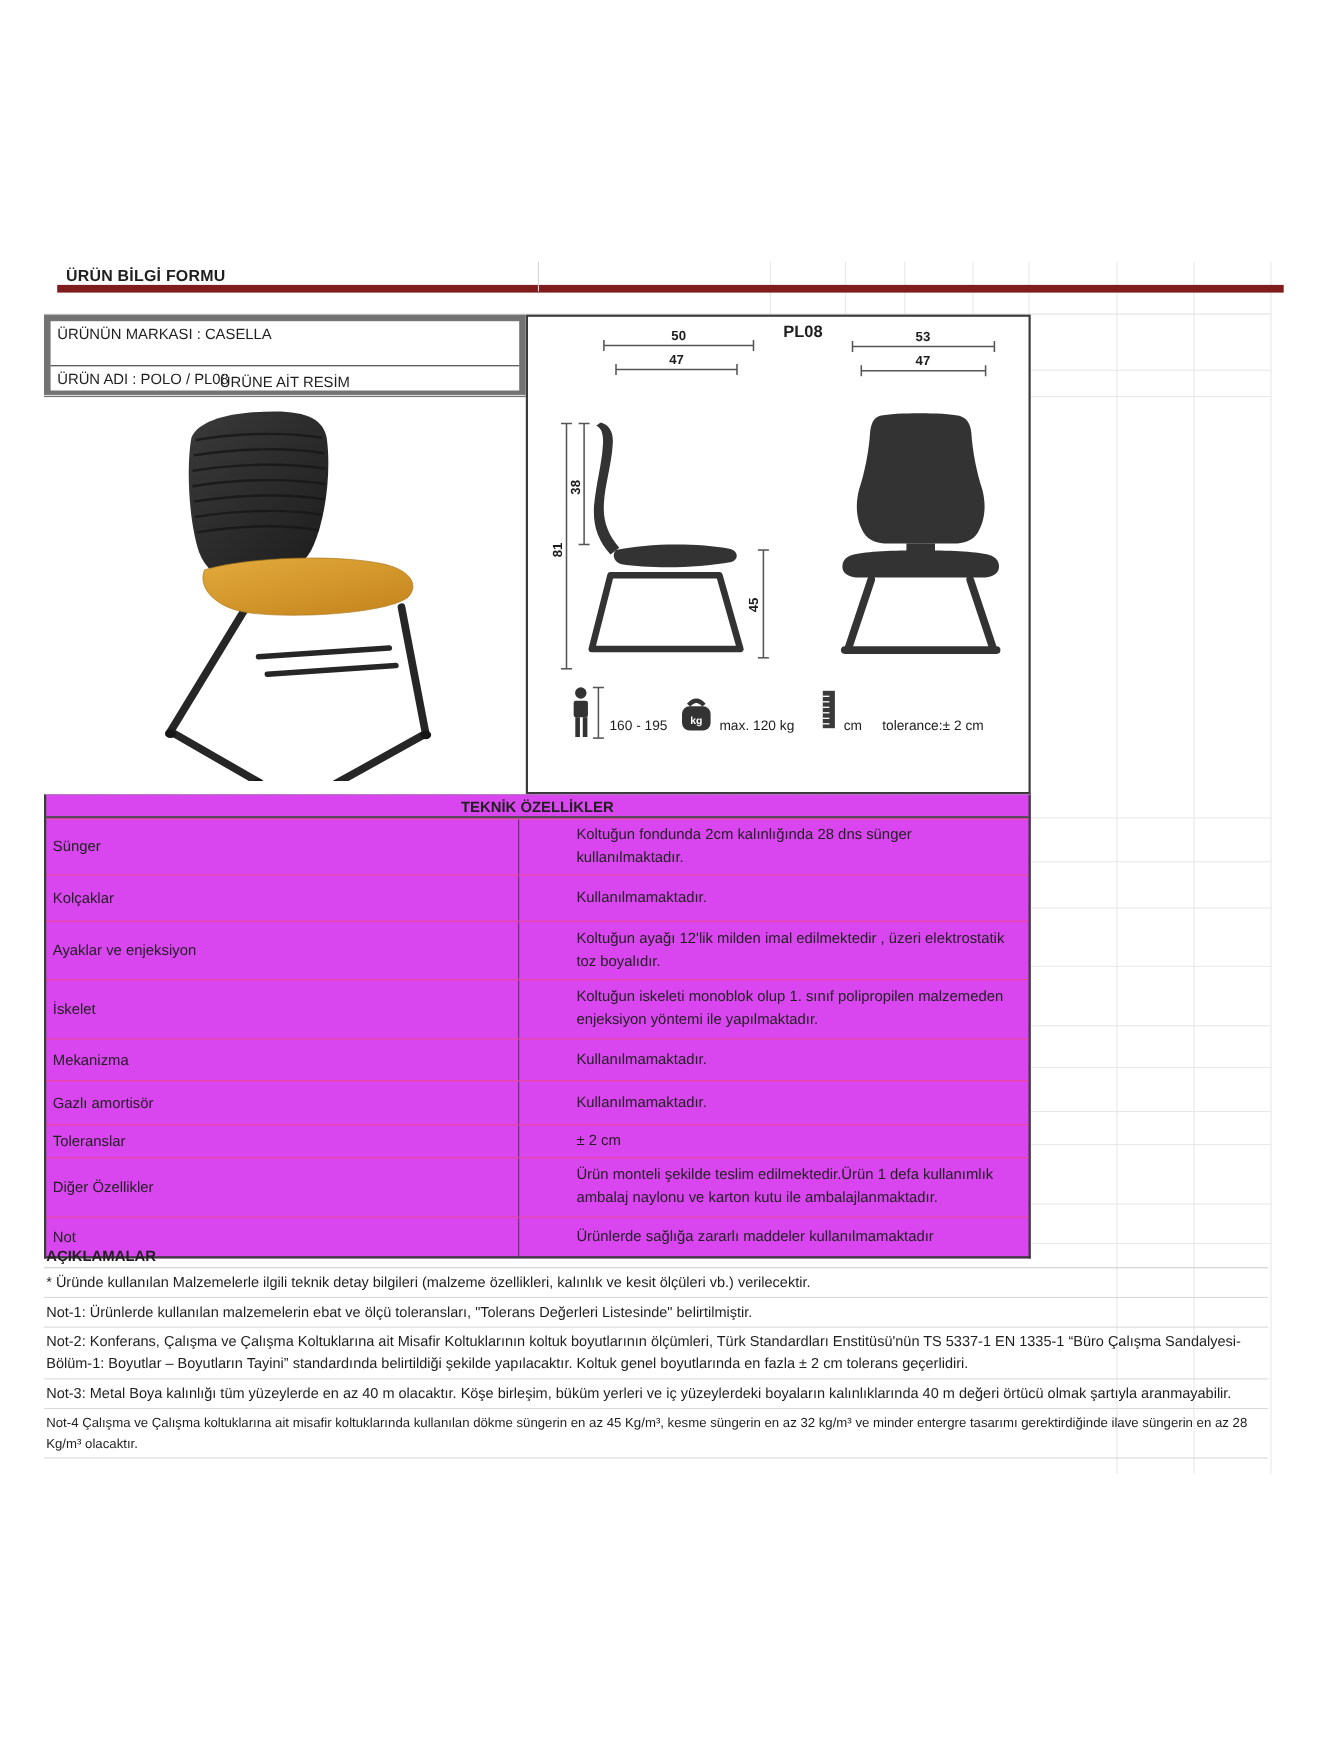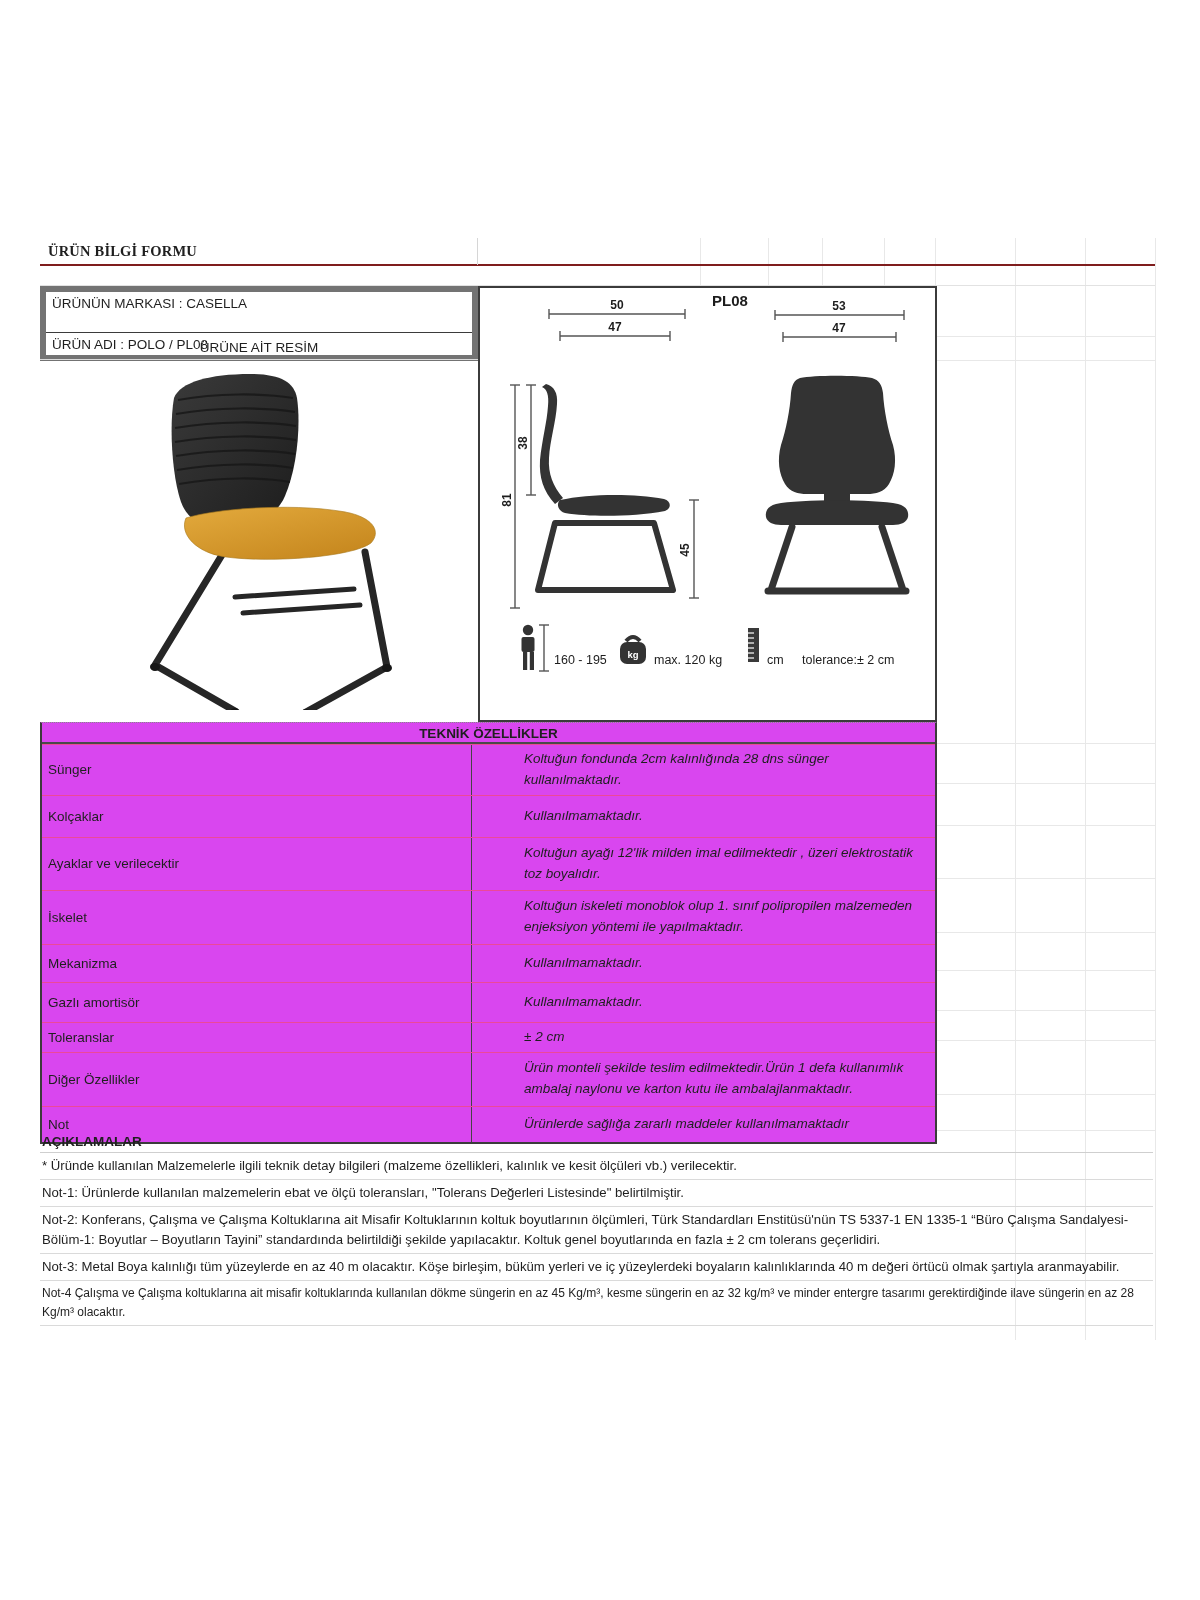--- a/index.html
+++ b/index.html
@@ -6,22 +6,22 @@
   body { background:#fff; }
   .sheet { position:relative; width:1200px; height:1600px; background:#ffffff;
            font-family:"Liberation Sans", sans-serif; color:#1f1f1f; overflow:hidden; }
 
   
   .gl { position:absolute; background:#e8e8e8; }
   .glv { width:1px; }
   .glh { height:1px; }
 
   
-  .title-row { position:absolute; left:40px; top:238px; width:1115px; height:28px;
-               border-bottom:2px solid #7f1d1d;font-family:Liberation Serif, serif; }
+  .title-row { position:absolute; left:52px; top:238px; width:1115px; height:28px;
+               border-bottom:7px solid #7f1d1d; }
   .title-cell { position:absolute; left:0; top:0; width:438px; height:27px;
                 border-right:1px solid #d6d6d6; font-weight:bold; font-size:14.5px;
                 line-height:27px; padding-left:8px; letter-spacing:.2px; }
   .spacer-row { position:absolute; left:40px; top:266px; width:1115px; height:20px;
                 border-bottom:1px solid #e2e2e2; }
 
   
   .info-box { position:absolute; left:40px; top:286px; width:438px; border:6px solid #737373; }
   .info-line { height:24px; line-height:24px; font-size:13.5px; padding-left:6px; }
   .info-line + .info-line { border-top:1.5px solid #3b3b3b; height:23px; line-height:23px;margin-top:16px; }
@@ -42,21 +42,21 @@
   
   .tech { position:absolute; left:40px; top:722px; width:897px;
           border:2px solid #3b3b3b; border-top:1px dotted #8a8a8a; background:#d946ef; }
   .tech-header { height:21px; line-height:21px; text-align:center; font-weight:bold;
                  font-size:13.5px; border-bottom:2px solid #4a4a4a; }
   .trow { display:flex; border-top:1px solid #ec4899;gap:44px; }
   .trow:first-of-type { border-top:none; }
   .tl { width:430px; border-right:1px solid #454545; padding:4px 6px;
         display:flex; align-items:center; font-size:13.5px; }
   .tv { flex:1; padding:4px 8px; display:flex; align-items:center;
-        font-size:13.5px; line-height:1.55;font-style:italic; }
+        font-size:13.5px; line-height:1.55; }
   .h40{min-height:40px}.h42{min-height:42px}.h53{min-height:53px}.h54{min-height:54px}
   .h38{min-height:38px}.h30{min-height:30px}.h36{min-height:36px}
 
   
   .notes { position:absolute; left:40px; top:1130px; width:1113px; }
   .notes-header { font-weight:bold; font-size:13.5px; padding:4px 2px 3px 2px;
                   border-bottom:1px solid #cfcfcf; }
   .note { font-size:13.2px; line-height:20px; padding:3px 2px;
           border-bottom:1px solid #dadada; }
   .note.small { font-size:12px; line-height:19px; }
@@ -240,21 +240,21 @@
     <div class="tech-header">TEKNİK ÖZELLİKLER</div>
     <div class="trow h40">
       <div class="tl">Sünger</div>
       <div class="tv">Koltuğun fondunda 2cm kalınlığında 28 dns sünger kullanılmaktadır.</div>
     </div>
     <div class="trow h42">
       <div class="tl">Kolçaklar</div>
       <div class="tv">Kullanılmamaktadır.</div>
     </div>
     <div class="trow h53">
-      <div class="tl">Ayaklar ve verilecektir</div>
+      <div class="tl">Ayaklar ve enjeksiyon</div>
       <div class="tv">Koltuğun ayağı 12'lik milden imal edilmektedir , üzeri elektrostatik toz boyalıdır.</div>
     </div>
     <div class="trow h54">
       <div class="tl">İskelet</div>
       <div class="tv">Koltuğun iskeleti monoblok olup 1. sınıf polipropilen malzemeden enjeksiyon yöntemi ile yapılmaktadır.</div>
     </div>
     <div class="trow h38">
       <div class="tl">Mekanizma</div>
       <div class="tv">Kullanılmamaktadır.</div>
     </div>

